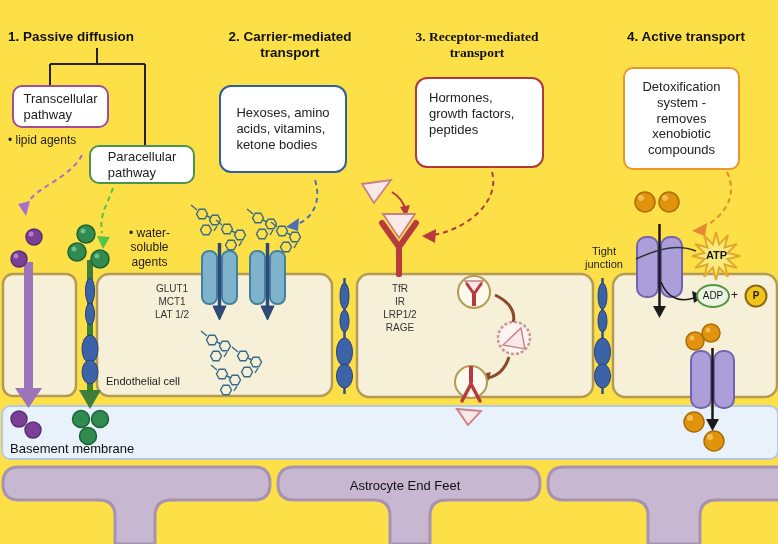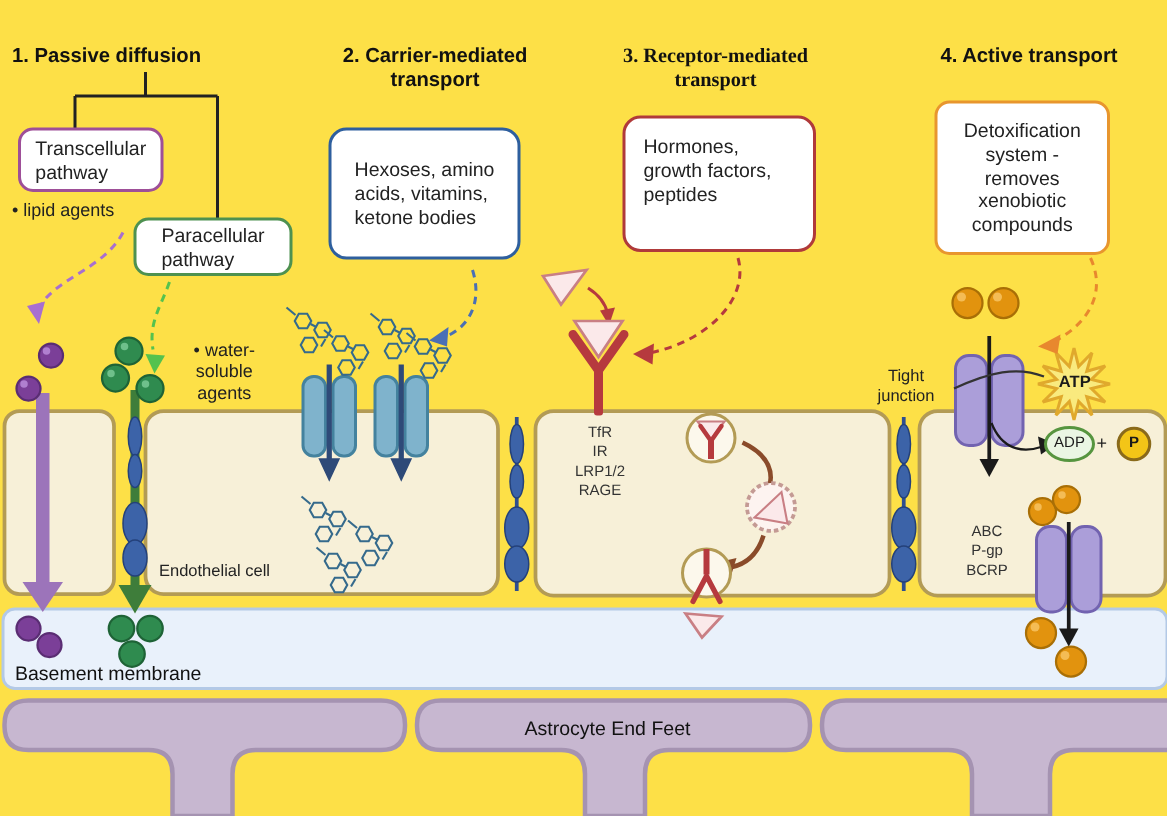--- a/index.html
+++ b/index.html
@@ -253,30 +253,30 @@
 peptides</span>
   </div>
   <div class="lblbox bx-active" style="left:623px;top:67px;width:117px;height:103px;">
     <span class="ctr">Detoxification
 system -
 removes
 xenobiotic
 compounds</span>
   </div>
 
+  <div class="lbl tiny ctr" style="left:133px;top:282px;width:78px;">GLUT1
+MCT1
+LAT 1/2</div>
   <div class="lbl small" style="left:106px;top:375px;">Endothelial cell</div>
   <div class="lbl tiny ctr" style="left:369px;top:282px;width:62px;">TfR
 IR
 LRP1/2
 RAGE</div>
   <div class="lbl small ctr" style="left:577px;top:245px;width:54px;line-height:1.15;">Tight
 junction</div>
-  <div class="lbl tiny ctr" style="left:629px;top:348px;width:58px;">ABC
-P-gp
-BCRP</div>
   <div class="lbl band-lbl" style="left:10px;top:441px;">Basement membrane</div>
   <div class="lbl band-lbl ctr" style="left:295px;top:478px;width:220px;">Astrocyte End Feet</div>
 
   <div class="lbl ctr" style="left:699px;top:249px;width:35px;font-size:11px;font-weight:bold;">ATP</div>
   <div class="lbl ctr" style="left:697px;top:290px;width:32px;font-size:10px;">ADP</div>
   <div class="lbl" style="left:731px;top:288px;font-size:12px;">+</div>
   <div class="lbl ctr" style="left:750px;top:290px;width:12px;font-size:10px;font-weight:bold;">P</div>
 
 </div>
 

